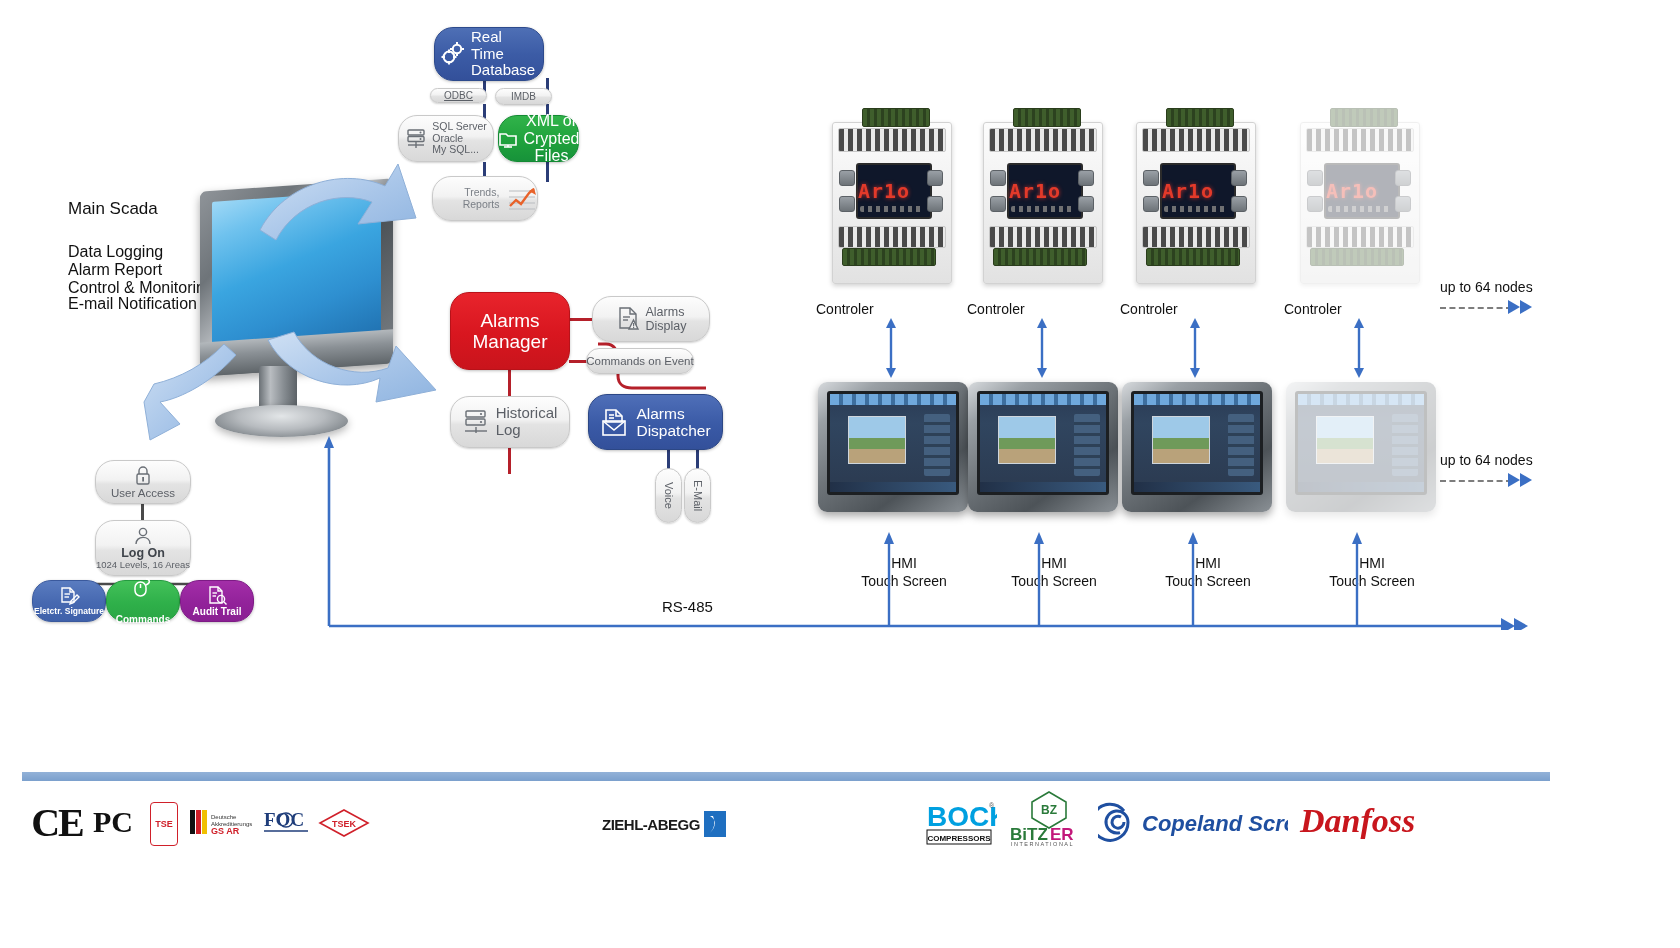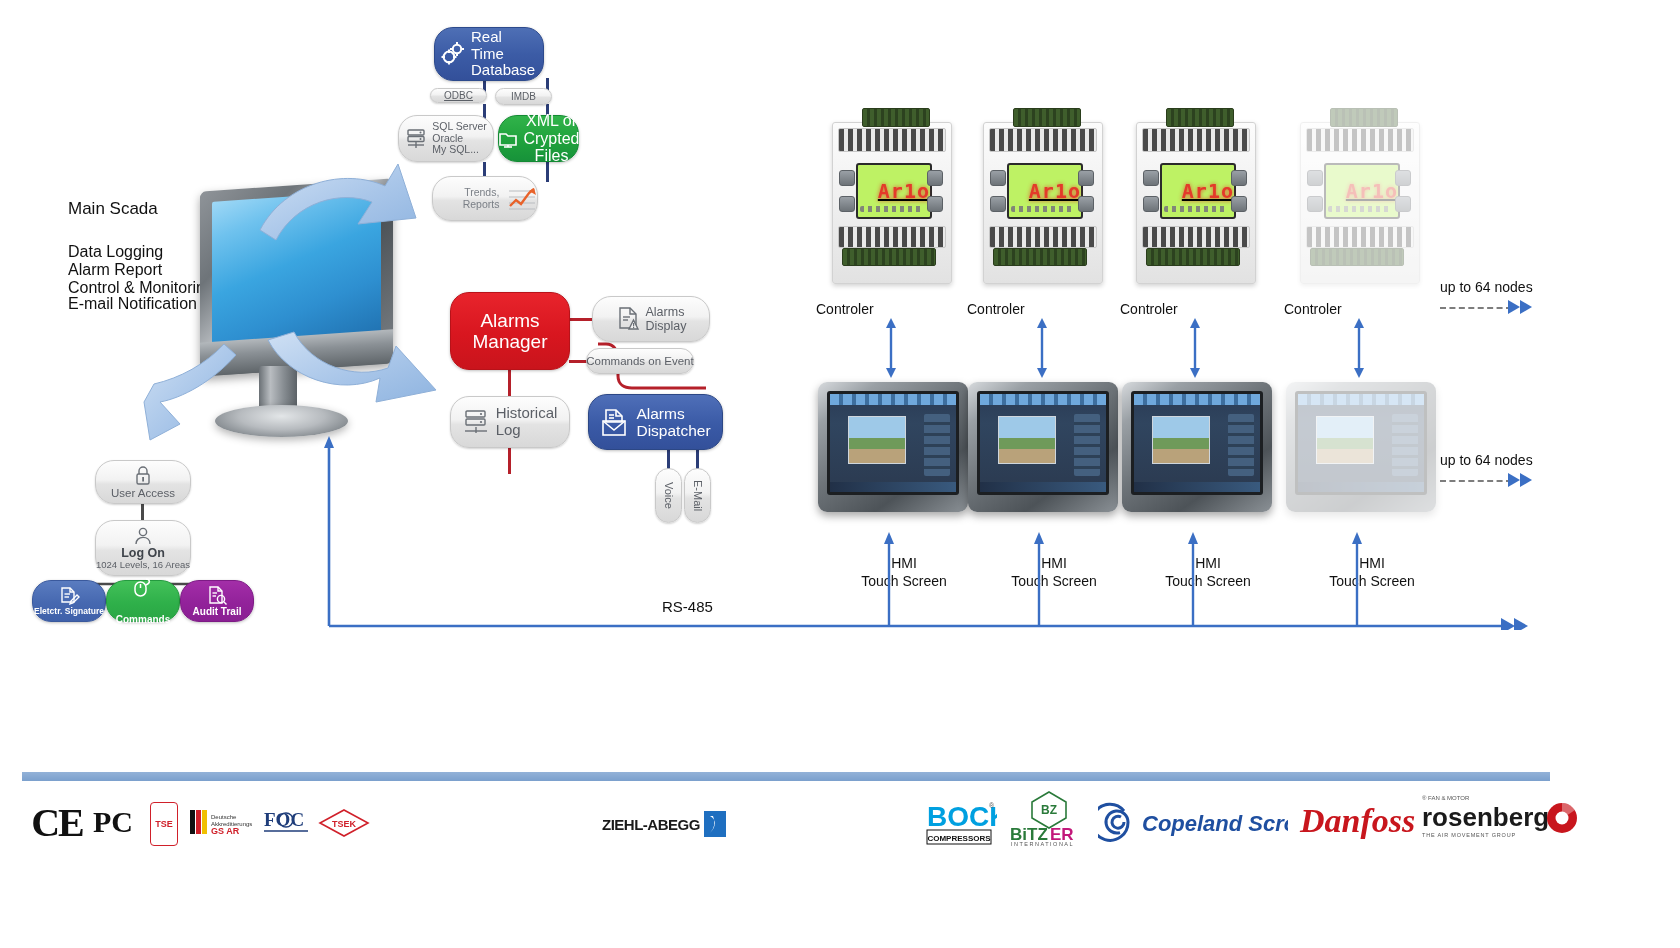--- a/index.html
+++ b/index.html
@@ -127,22 +127,22 @@
      background:repeating-linear-gradient(90deg,#3f5e2c 0 4px,#2c421f 4px 7px);
      border:1px solid #2a3d1c;border-radius:2px;
   }
   .ctrl .termtop{
      position:absolute;left:6px;top:20px;width:106px;height:22px;
      background:repeating-linear-gradient(90deg,#4a4a4a 0 5px,#eaeaea 5px 9px);
      border:1px solid #c7c7c7;border-radius:2px;
   }
   .ctrl .display{
      position:absolute;left:24px;top:55px;width:72px;height:52px;
-     background:#bef264;border:2px solid #2b2b2b;border-radius:3px;
-     display:flex;align-items:center;justify-content:flex-end;text-decoration:underline;
+     background:#0f172a;border:2px solid #2b2b2b;border-radius:3px;
+     display:flex;align-items:center;justify-content:flex-start;
   }
   .ctrl .seg{
      color:#e33a2a;font-family:"DejaVu Sans Mono",monospace;
      font-size:20px;letter-spacing:1px;font-weight:bold;
      text-shadow:0 0 4px rgba(230,50,40,.8);
   }
   .ctrl .dots{
      position:absolute;left:28px;top:98px;width:64px;height:6px;
      background:repeating-linear-gradient(90deg,#7a7a7a 0 4px,transparent 4px 8px);
      border-radius:2px;opacity:.9;
@@ -728,26 +728,14 @@
         <path d="M26 24 a6 6 0 1 1 -3 -5"></path>
       </g>
       <text x="44" y="33" font-family="Liberation Sans" font-size="22" font-style="italic" font-weight="bold" fill="#1f4fa0">Copeland Scroll</text>
     </svg>
   </div>
   <div class="logo" style="left:1296px;top:794px;width:130px;height:52px;">
     <svg width="130" height="52" viewBox="0 0 130 52">
       <text x="4" y="38" font-family="Liberation Serif" font-size="34" font-style="italic" font-weight="bold" fill="#c8161d">Danfoss</text>
     </svg>
   </div>
-  <div class="logo" style="left:1420px;top:790px;width:160px;height:56px;">
-    <svg width="160" height="56" viewBox="0 0 160 56">
-      <text x="2" y="10" font-family="Liberation Sans" font-size="6" fill="#555">® FAN &amp; MOTOR</text>
-      <text x="2" y="36" font-family="Liberation Sans" font-size="26" font-weight="bold" fill="#1a1a1a">rosenberg</text>
-      <text x="2" y="47" font-family="Liberation Sans" font-size="5.5" fill="#555" letter-spacing="0.8">THE AIR MOVEMENT GROUP</text>
-      <g transform="translate(126,12)">
-        <circle cx="16" cy="16" r="15" fill="#c8161d"></circle>
-        <circle cx="16" cy="16" r="6.5" fill="#ffffff"></circle>
-        <path d="M16 1 a15 15 0 0 1 13 7 l-9 6 a6.5 6.5 0 0 0 -4 -3z" fill="#ffffff" opacity=".35"></path>
-      </g>
-    </svg>
-  </div>
 
 </div>
 
 </body></html>

